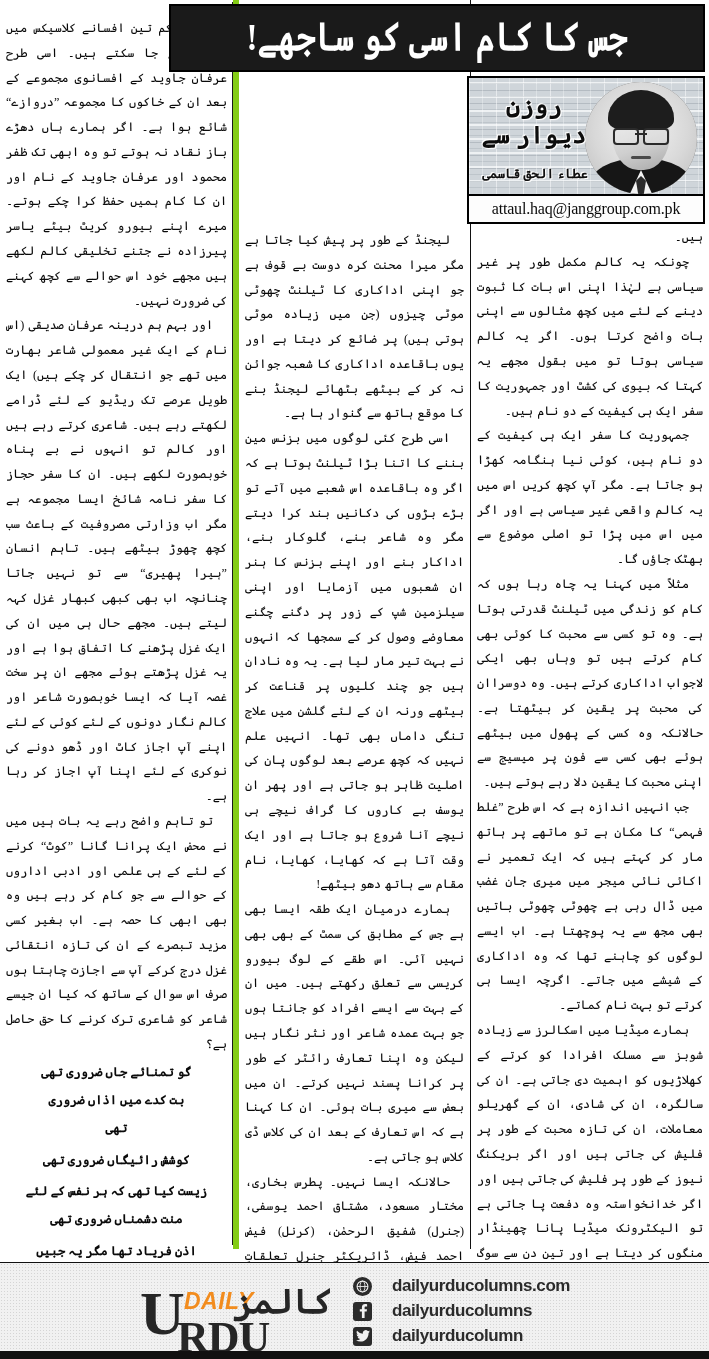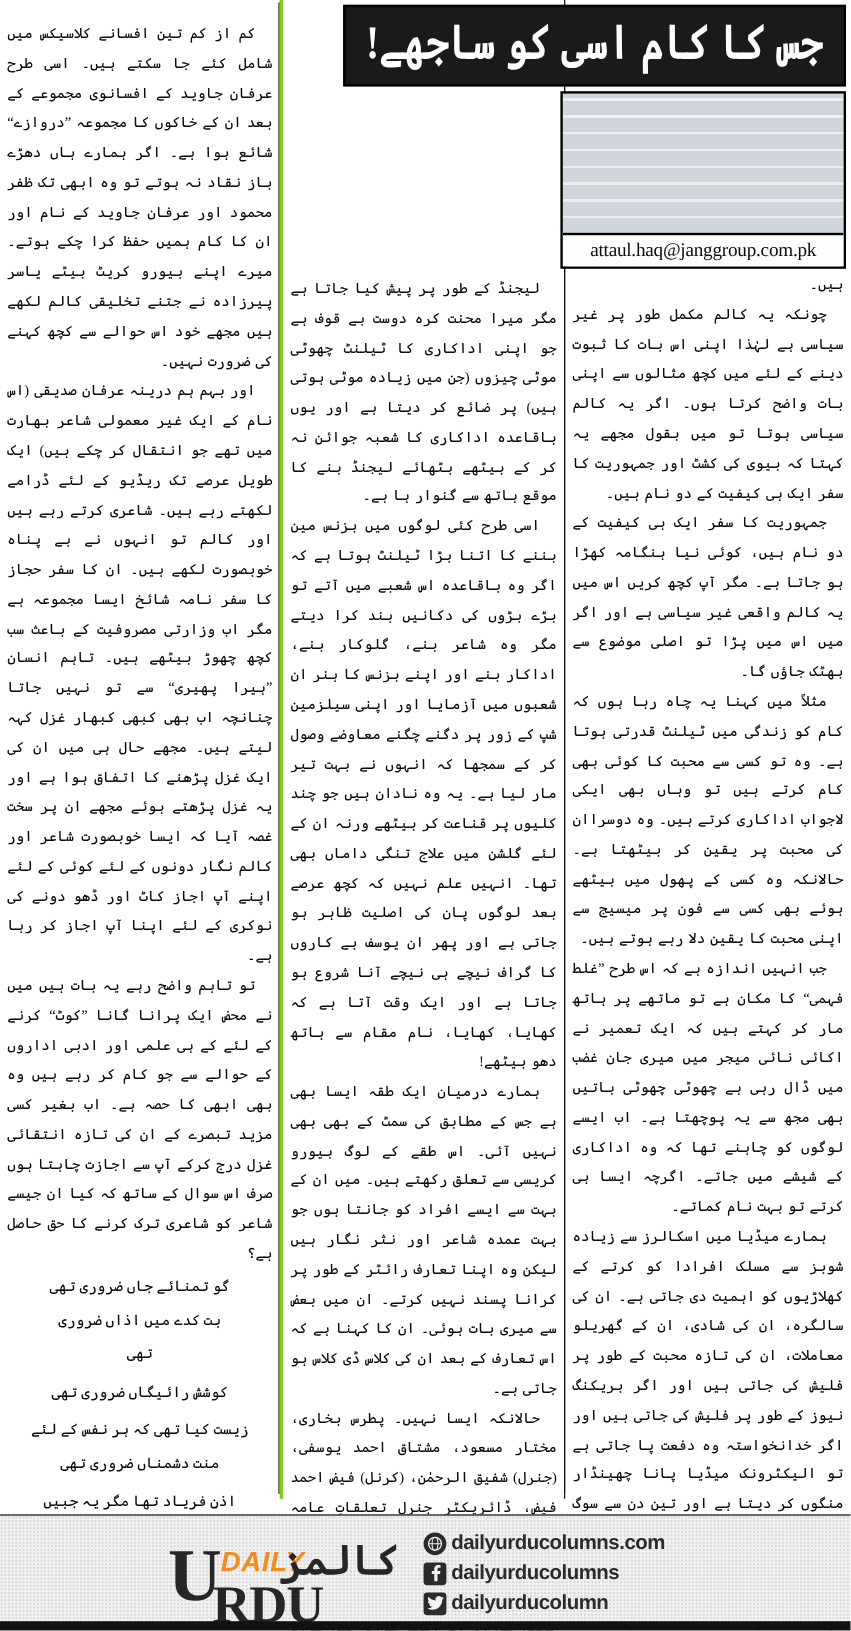--- a/index.html
+++ b/index.html
@@ -26,21 +26,21 @@
     top: 0; left: 0;
     width: 709px;
     height: 1249px;
   }
 
   
   .headline-banner {
     position: absolute;
     top: 4px;
     right: 4px;
-    width: 419px;
+    width: 536px;
     height: 68px;
     background: #1a1a1a;
     border: 2px solid #000;
     display: flex;
     align-items: center;
     justify-content: center;
     overflow: hidden;
   }
   .headline-text {
     color: #ffffff;
@@ -220,21 +220,21 @@
     height: 1249px;
     display: flex;
     direction: rtl;
   }
   .col {
     position: relative;
     padding: 2px 6px 4px 6px;
   }
   .col-right { width: 238px; }
   .col-mid   { width: 238px; padding-top: 0;
-               border-left: 3px solid #84cc16; border-right: 1px solid #111; }
+               border-left: 6px solid #84cc16; border-right: 1px solid #111; }
   .col-left  { width: 233px; padding-top: 16px; }
 
   .col-mid.pushdown  { padding-top: 228px; }
 
   
   .vline {
     position: absolute;
     top: 2px;
     width: 0;
     border-left: 1px solid #1a1a1a;
@@ -261,21 +261,21 @@
   .poetry {
     direction: rtl;
     text-align: center;
     font-family: "Liberation Serif", "DejaVu Serif", serif;
     font-size: 12.4px;
     line-height: 2.25;
     color: #0a0a0a;
     margin-top: 2px;
   }
   .poetry .verse { display: block; white-space: nowrap; }
-  .poetry .stanza { margin-bottom: 4px; }
+  .poetry .stanza { margin-bottom: 4px; font-weight: bold; }
 
   
   .footer {
     position: absolute;
     left: 0;
     top: 1262px;
     width: 709px;
     height: 97px;
     background: #f1f1f1;
     background-image:
@@ -345,21 +345,21 @@
 
   .social {
     margin-left: 18px;
     display: flex;
     flex-direction: column;
     gap: 3px;
   }
   .social-row {
     display: flex;
     align-items: center;
-    gap: 4px;
+    gap: 20px;
     height: 22px;
   }
   .sicon {
     width: 19px; height: 19px;
     background: #2b2b2b;
     border-radius: 3px;
     display: flex; align-items: center; justify-content: center;
     color: #f1f1f1;
     font-family: "Liberation Sans", sans-serif;
     font-weight: bold;
@@ -438,20 +438,41 @@
         </div>
       </div>
 
     </div>
 
     <div class="headline-banner">
       <span class="headline-text">جس کا کام اسی کو ساجھے!</span>
     </div>
 
     <div class="byline-panel">
+      <div class="byline-inner">
+        <div class="brick-tex"></div>
+        <div class="brick-tex offset"></div>
+
+        <div class="portrait">
+          <div class="p-bg"></div>
+          <div class="p-suit"></div>
+          <div class="p-shirt"></div>
+          <div class="p-tie"></div>
+          <div class="p-face"></div>
+          <div class="p-hair"></div>
+          <div class="p-glasses"></div>
+          <div class="p-bridge"></div>
+          <div class="p-mouth"></div>
+        </div>
+
+        <div class="byline-titles">
+          <div class="column-title">روزنِ دیوار سے</div>
+        </div>
+        <div class="author-name">عطاء الحق قاسمی</div>
+      </div>
 
       <div class="email-bar">
         <span class="email-text">attaul.haq@janggroup.com.pk</span>
       </div>
     </div>
 
   </div>
 
   <div class="footer">
 

